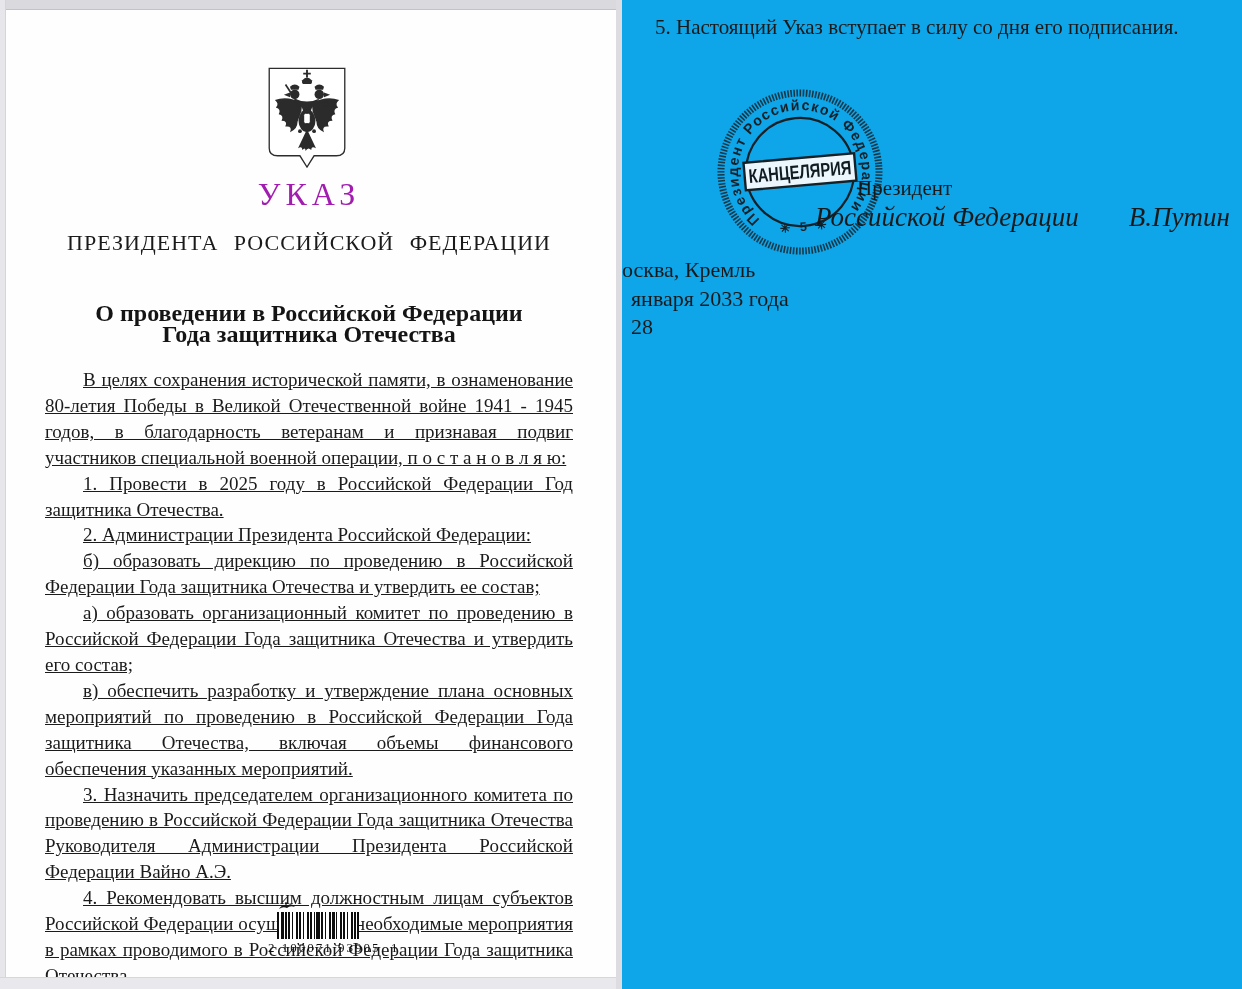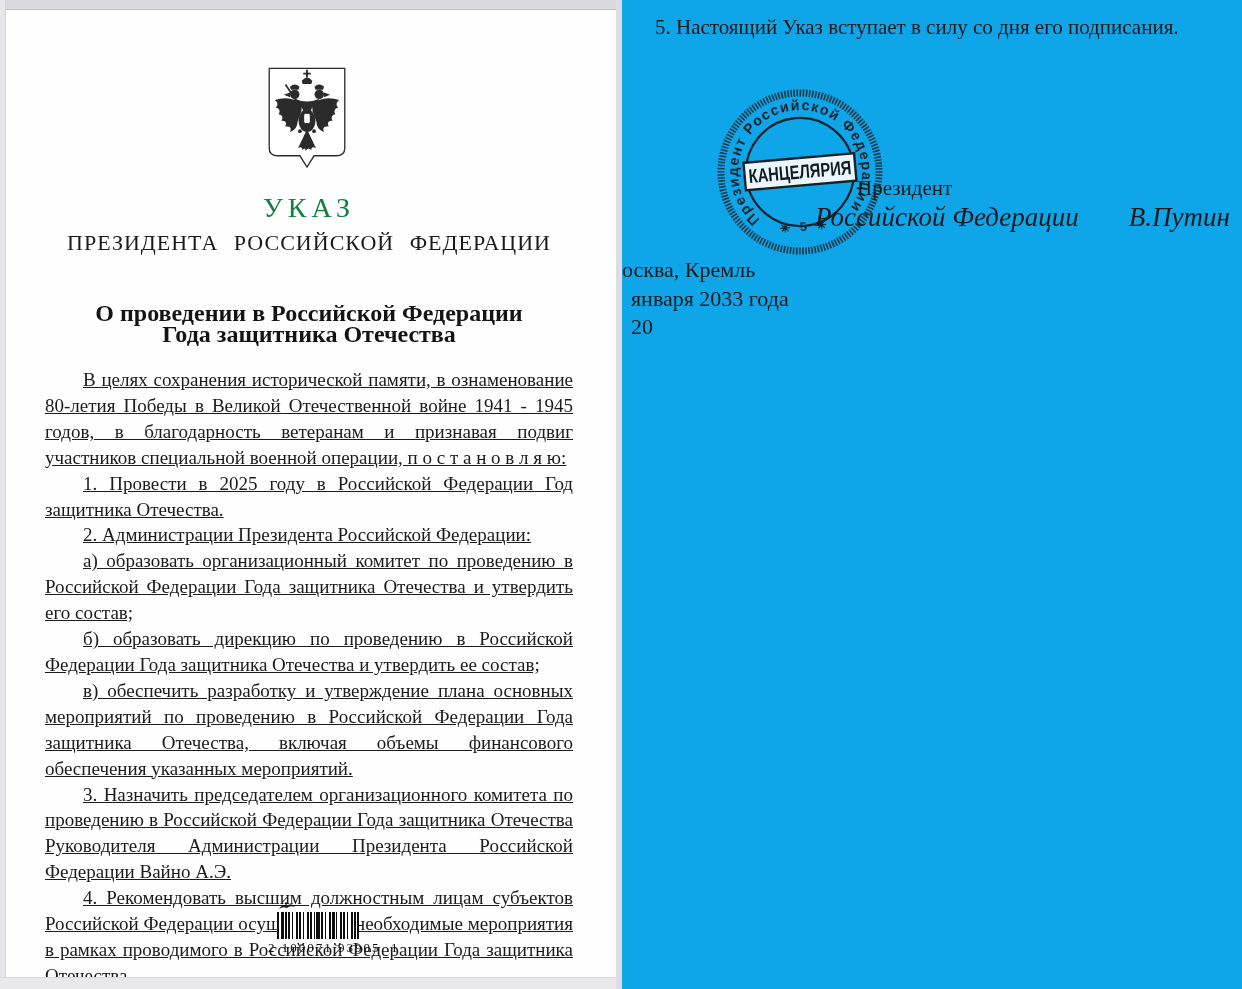--- a/index.html
+++ b/index.html
@@ -13,21 +13,21 @@
   .chrome-left{position:absolute;left:0;top:0;width:5px;height:989px;background:#e7e7eb;border-right:1px solid #d4d4d9;}
   .chrome-bottom{position:absolute;left:0;top:977px;width:616px;height:12px;background:#e9e9ed;border-top:1px solid #d7d7db;}
   .page-divider{position:absolute;left:616px;top:0;width:6px;height:989px;background:#dcdce1;}
   
   .right-page{position:absolute;left:622px;top:0;width:620px;height:989px;background:#0ea5e9;}
 
   .abs{position:absolute;}
   .centered{left:45px;width:528px;text-align:center;}
 
   .emblem{left:264px;top:67px;width:86px;height:102px;}
-  .ukaz-title{top:192px;font-size:28px;letter-spacing:5px;color:#15803d;}
+  .ukaz-title{top:176px;font-size:32px;letter-spacing:5px;color:#a21caf;}
   .ukaz-subtitle{top:230px;font-size:22px;letter-spacing:1px;word-spacing:9px;color:#1a1a1a;}
   .subject-title{top:303px;font-size:24px;font-weight:bold;line-height:21px;color:#141414;}
 
   .doc-body{left:45px;top:367px;width:528px;font-size:19px;line-height:25.9px;text-align:justify;color:#1b1b1b;text-decoration:underline;}
   .doc-body p{margin:0;text-indent:38px;}
 
   .barcode-block{left:268px;top:901px;width:96px;text-align:center;}
   .barcode-mark{display:block;margin-left:9px;width:20px;height:10px;}
   .barcode-bars{
     margin-top:1px;margin-left:9px;width:82px;height:27px;background-color:#fff;
@@ -86,22 +86,22 @@
 
   <div class="abs centered subject-title">
     <div>О проведении в Российской Федерации</div>
     <div>Года защитника Отечества</div>
   </div>
 
   <div class="abs doc-body">
     <p>В целях сохранения исторической памяти, в ознаменование 80-летия Победы в Великой Отечественной войне 1941 - 1945 годов, в благодарность ветеранам и признавая подвиг участников специальной военной операции, п о с т а н о в л я ю:</p>
     <p>1. Провести в 2025 году в Российской Федерации Год защитника Отечества.</p>
     <p>2. Администрации Президента Российской Федерации:</p>
+    <p>б) образовать дирекцию по проведению в Российской Федерации Года защитника Отечества и утвердить ее состав;</p>
     <p>а) образовать организационный комитет по проведению в Российской Федерации Года защитника Отечества и утвердить его состав;</p>
-    <p>б) образовать дирекцию по проведению в Российской Федерации Года защитника Отечества и утвердить ее состав;</p>
     <p>в) обеспечить разработку и утверждение плана основных мероприятий по проведению в Российской Федерации Года защитника Отечества, включая объемы финансового обеспечения указанных мероприятий.</p>
     <p>3. Назначить председателем организационного комитета по проведению в Российской Федерации Года защитника Отечества Руководителя Администрации Президента Российской Федерации Вайно А.Э.</p>
     <p>4. Рекомендовать высшим должностным лицам субъектов Российской Федерации осуществлять необходимые мероприятия в рамках проводимого в Российской Федерации Года защитника Отечества.</p>
   </div>
 
   <div class="abs barcode-block">
     <svg class="barcode-mark" viewBox="0 0 20 10">
       <path d="M2,8 Q6,2 10,5 Q14,1 18,6 Q13,4 10,7 Q6,5 2,8 Z" fill="#161616"></path>
       <circle cx="9" cy="2.5" r="1.2" fill="#161616"></circle>
     </svg>
@@ -137,15 +137,15 @@
     </text>
     <circle cx="90" cy="90" r="54" fill="none" stroke="#161616" stroke-width="2.2"></circle>
     <rect x="34.5" y="76" width="111" height="27.5" fill="#ffffff" stroke="#161616" stroke-width="2.4"></rect>
     <text x="90" y="96.5" text-anchor="middle" font-family="Liberation Sans, sans-serif" font-size="19.5" font-weight="bold" fill="#111" textLength="103" lengthAdjust="spacingAndGlyphs">КАНЦЕЛЯРИЯ</text>
     <text x="90" y="149" text-anchor="middle" font-family="Liberation Sans, sans-serif" font-size="12.5" font-weight="bold" fill="#161616" letter-spacing="3">✳ 5 ✳</text>
   </svg>
 
   <div class="abs place-block">
     <div>осква, Кремль</div>
     <div class="indent">января 2033 года</div>
-    <div class="indent">20</div>
+    <div class="indent">28</div>
   </div>
 </div>
 
 </body></html>

